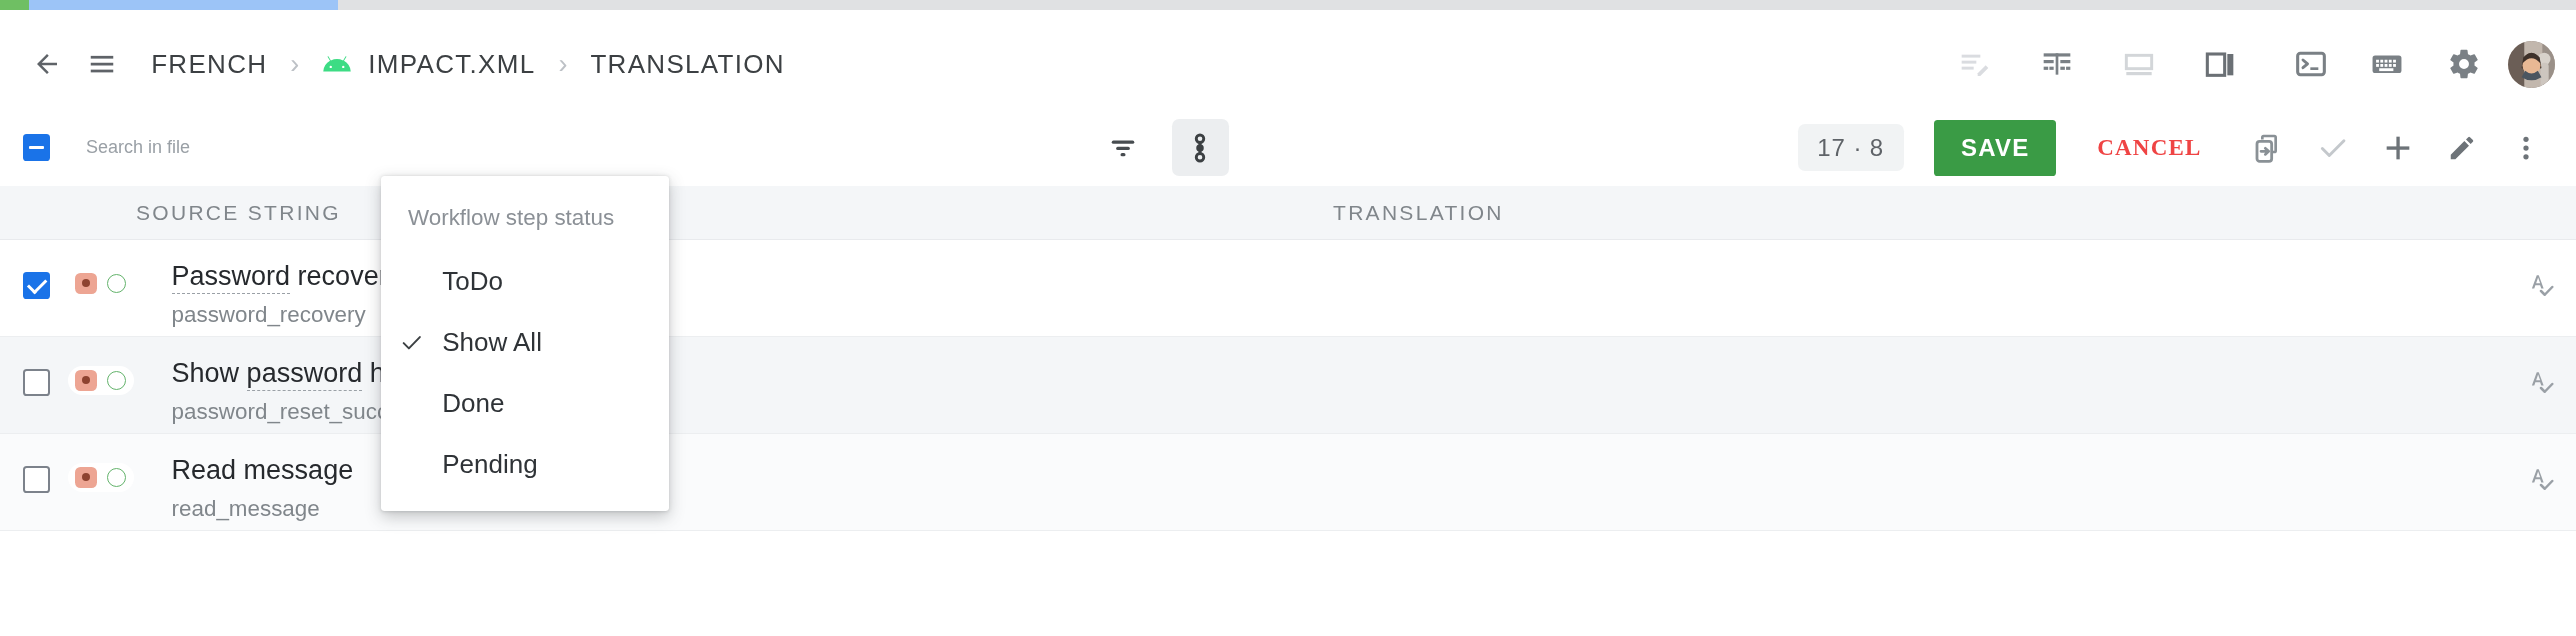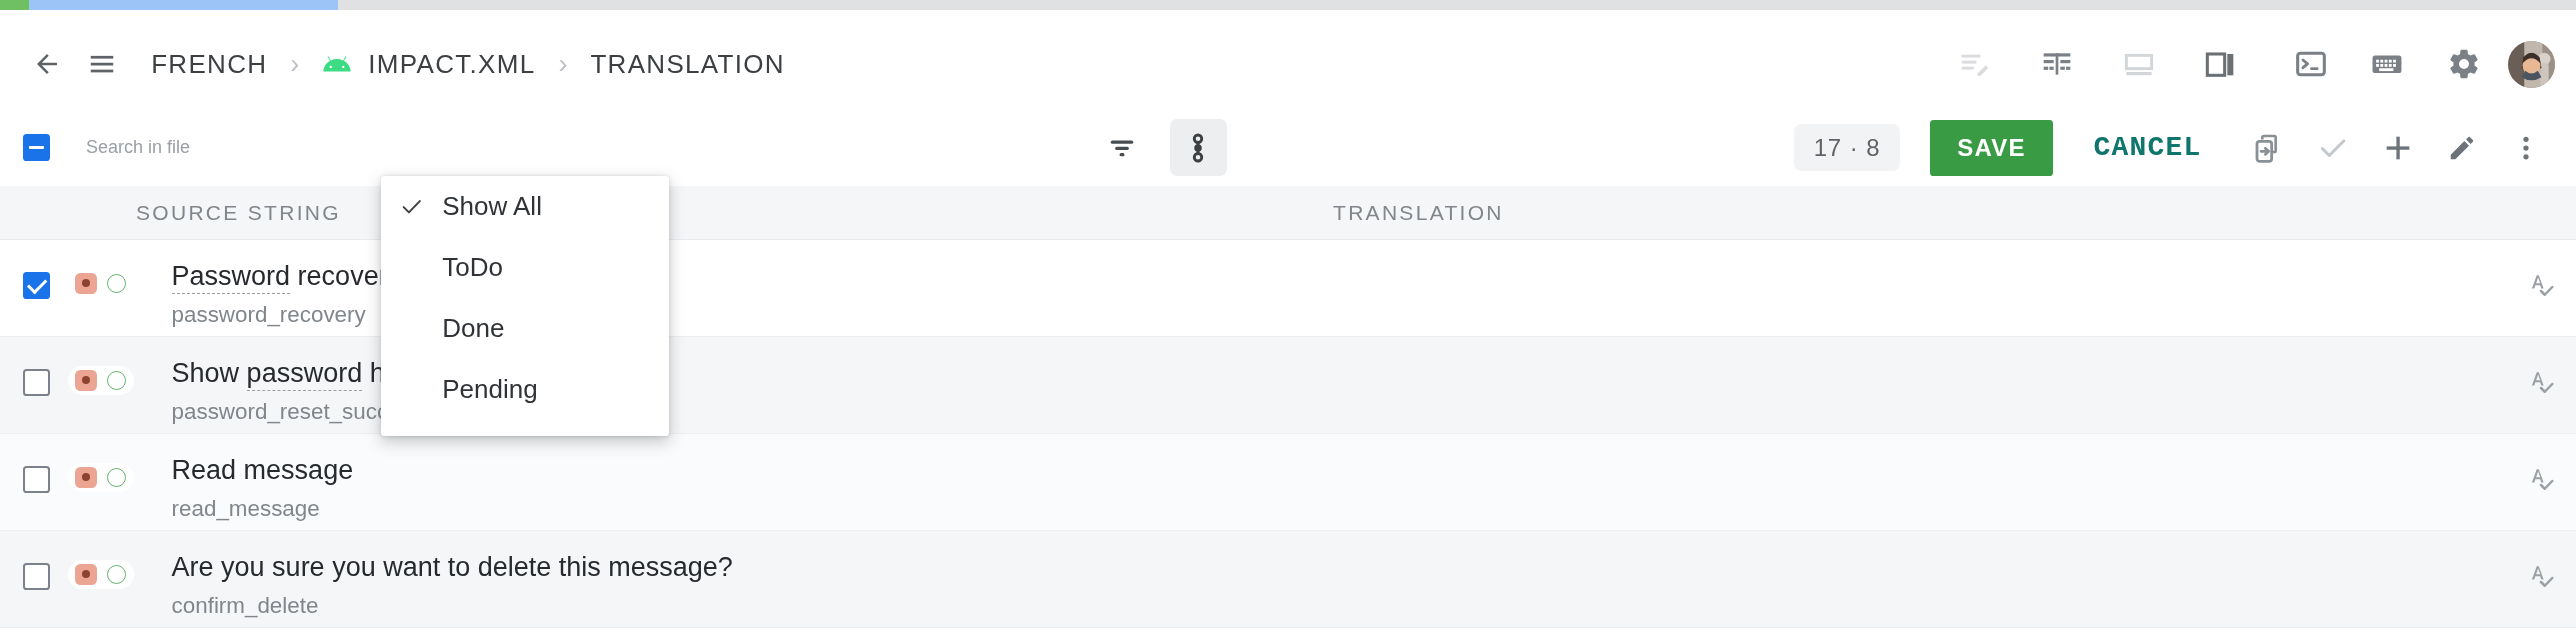--- a/index.html
+++ b/index.html
@@ -103,25 +103,25 @@
     margin-right: 23px; white-space: nowrap;
   }
   .btn-save {
     background: #3a9b45; color: #fff;
     font-size: 24px; font-weight: 700; letter-spacing: 1.2px;
     border: none; border-radius: 3.6px;
     padding: 14px 27px; cursor: pointer;
     font-family: "Liberation Sans", sans-serif;
   }
   .btn-cancel {
-    background: transparent; color: #0f766e;
-    font-size: 28px; font-weight: 700; letter-spacing: 1.2px;
+    background: transparent; color: #ef4444;
+    font-size: 23px; font-weight: 700; letter-spacing: 1.2px;
     border: none; padding: 12.5px 23px; cursor: pointer;
     margin-left: 10.7px; margin-right: 9px;
-    font-family: Liberation Mono, monospace;
+    font-family: Liberation Serif, serif;
   }
   .tb-right { display: flex; align-items: center; padding-right: 21.5px; gap: 7.2px; }
 
   
   .table-head {
     position: absolute; top: 186px; left: 0;
     width: 2576px; height: 54px;
     background: #f4f6f8;
     border-bottom: 0.9px solid #e8eaed;
   }
@@ -500,57 +500,41 @@
       <div class="src-key">read_message</div>
     </div>
     <div class="row-right-ico">
       <svg width="30" height="30" viewBox="0 0 24 24">
         <path d="M5.5 15.5L9.4 5h1.6l3.9 10.5h-1.9l-.9-2.6H8.3l-.9 2.6zM8.9 11.4h3.2L10.5 6.8z" fill="#9aa0a6"></path>
         <path d="M12.8 17.6l3 3 6-6.2" fill="none" stroke="#9aa0a6" stroke-width="2" stroke-linecap="round" stroke-linejoin="round"></path>
       </svg>
     </div>
   </div>
 
-  <div class="row tint">
-    <div class="row-cb unchecked"></div>
-    <div class="status-pill">
-      <span class="status-sq"></span>
-      <span class="status-circle"></span>
-    </div>
-    <div class="cell-source">
-      <div class="src-text">Are you sure you want to delete this message?</div>
-      <div class="src-key">confirm_delete</div>
-    </div>
-    <div class="row-right-ico">
-      <svg width="30" height="30" viewBox="0 0 24 24">
-        <path d="M5.5 15.5L9.4 5h1.6l3.9 10.5h-1.9l-.9-2.6H8.3l-.9 2.6zM8.9 11.4h3.2L10.5 6.8z" fill="#9aa0a6"></path>
-        <path d="M12.8 17.6l3 3 6-6.2" fill="none" stroke="#9aa0a6" stroke-width="2" stroke-linecap="round" stroke-linejoin="round"></path>
-      </svg>
-    </div>
-  </div>
 </div>
 
 <div class="menu">
+  <div class="menu-title">Workflow step status</div>
+
+  <div class="menu-item">
+    <span class="menu-check"></span>
+    <span class="menu-label">ToDo</span>
+  </div>
 
   <div class="menu-item">
     <span class="menu-check">
       <svg width="25" height="25" viewBox="0 0 24 24">
         <path d="M4.5 12.6l5 5L20 6.8" fill="none" stroke="#3c4043" stroke-width="1.9" stroke-linecap="round" stroke-linejoin="round"></path>
       </svg>
     </span>
     <span class="menu-label">Show All</span>
   </div>
 
   <div class="menu-item">
     <span class="menu-check"></span>
-    <span class="menu-label">ToDo</span>
-  </div>
-
-  <div class="menu-item">
-    <span class="menu-check"></span>
     <span class="menu-label">Done</span>
   </div>
 
   <div class="menu-item">
     <span class="menu-check"></span>
     <span class="menu-label">Pending</span>
   </div>
 </div>
 
 

